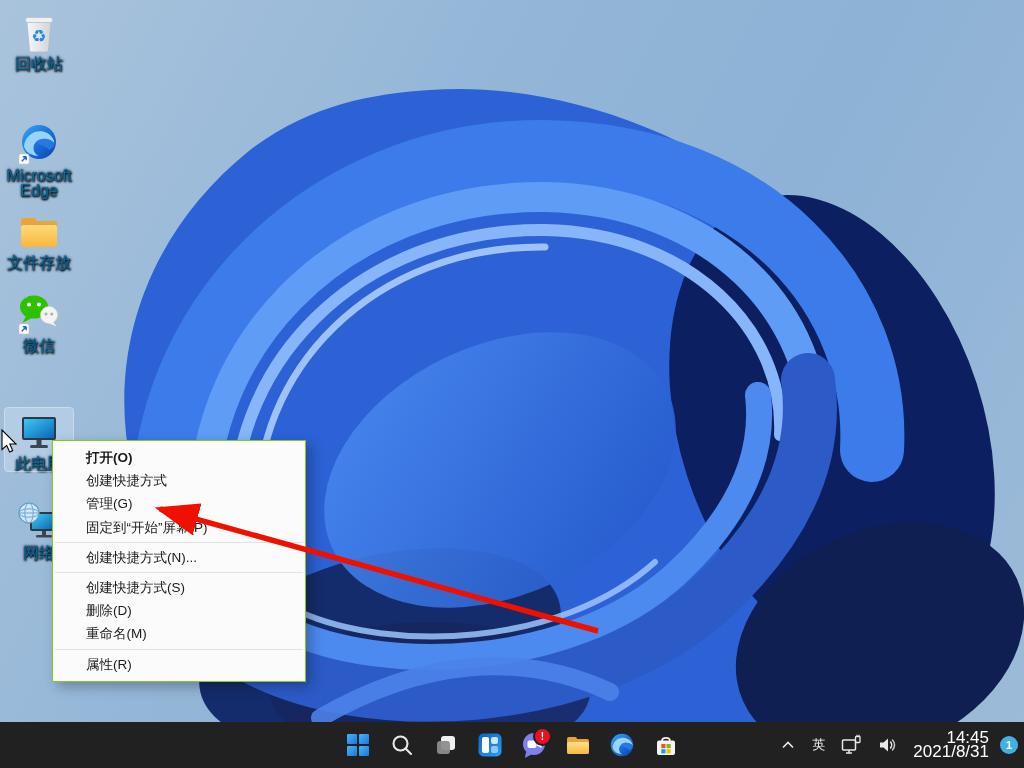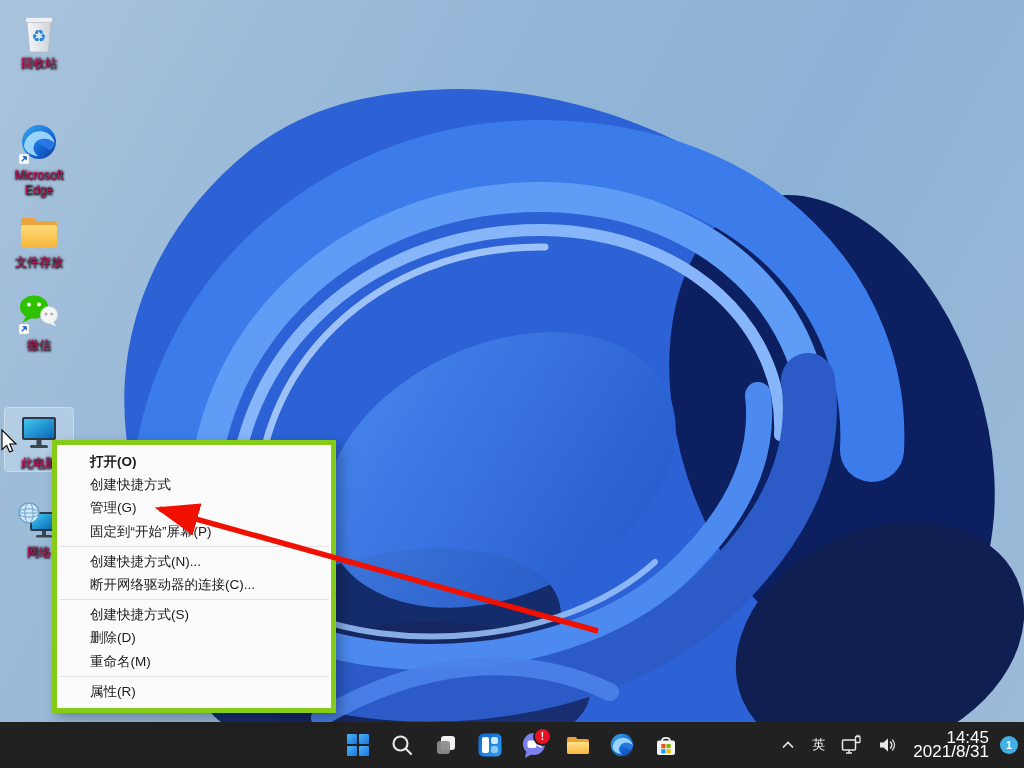--- a/index.html
+++ b/index.html
@@ -8,26 +8,26 @@
     font-family:"Liberation Sans","DejaVu Sans",sans-serif;
     -webkit-font-smoothing:antialiased;
   }
   
   .wallpaper{position:absolute;inset:0;z-index:0;
     background:linear-gradient(118deg,#a9c3dc 0%,#93b6d7 38%,#8db2d5 62%,#9dbbd8 100%);}
   .wallpaper svg{position:absolute;inset:0;}
   
   .desk-icon{position:absolute;left:5px;width:68px;text-align:center;z-index:10;cursor:default;padding-top:2px;}
   .desk-icon .img{width:44px;height:44px;margin:0 auto 2px;position:relative;}
-  .desk-icon .lbl{font-size:12px;line-height:15px;color:#be185d;
+  .desk-icon .lbl{font-size:16px;line-height:15px;color:#0369a1;
     text-shadow:0 1px 2px rgba(0,0,0,.95),0 0 3px rgba(0,0,0,.75),1px 1px 2px rgba(0,0,0,.8);}
   .desk-icon.selected{background:rgba(205,226,243,.42);outline:1px solid rgba(255,255,255,.45);border-radius:3px;}
   
-  .context-menu{position:absolute;left:52px;top:440px;width:284px;z-index:40;
-    background:#fbfbfb;border:5px solid #84cc16;box-shadow:5px 5px 12px rgba(0,0,0,.28);
+  .context-menu{position:absolute;left:52px;top:440px;width:254px;z-index:40;
+    background:#fbfbfb;border:1px solid #84cc16;box-shadow:5px 5px 12px rgba(0,0,0,.28);
     padding:5px 0;box-sizing:border-box;}
   .menu-item{height:23.2px;line-height:23.2px;padding-left:33px;font-size:13.5px;color:#1b1b1b;white-space:nowrap;}
   .menu-item.default{font-weight:bold;}
   .menu-sep{border-top:1px solid #e2e2e2;margin:3px 2px;}
   
   .overlay{position:absolute;inset:0;z-index:50;pointer-events:none;}
   .cursor{position:absolute;left:0px;top:429px;z-index:60;pointer-events:none;}
   
   .taskbar{position:absolute;left:0;bottom:0;width:1024px;height:46px;background:#212121;z-index:30;}
   .tb-center{position:absolute;left:50%;top:0;transform:translateX(-50%);height:46px;display:flex;align-items:center;}
@@ -196,21 +196,20 @@
   <div class="lbl">网络</div>
 </div>
 
 <div class="context-menu">
   <div class="menu-item default">打开(O)</div>
   <div class="menu-item">创建快捷方式</div>
   <div class="menu-item">管理(G)</div>
   <div class="menu-item">固定到“开始”屏幕(P)</div>
   <div class="menu-sep"></div>
   <div class="menu-item">创建快捷方式(N)...</div>
-  <div class="menu-item">断开网络驱动器的连接(C)...</div>
   <div class="menu-sep"></div>
   <div class="menu-item">创建快捷方式(S)</div>
   <div class="menu-item">删除(D)</div>
   <div class="menu-item">重命名(M)</div>
   <div class="menu-sep"></div>
   <div class="menu-item">属性(R)</div>
 </div>
 
 <svg class="overlay" viewBox="0 0 1024 768">
   <defs>

